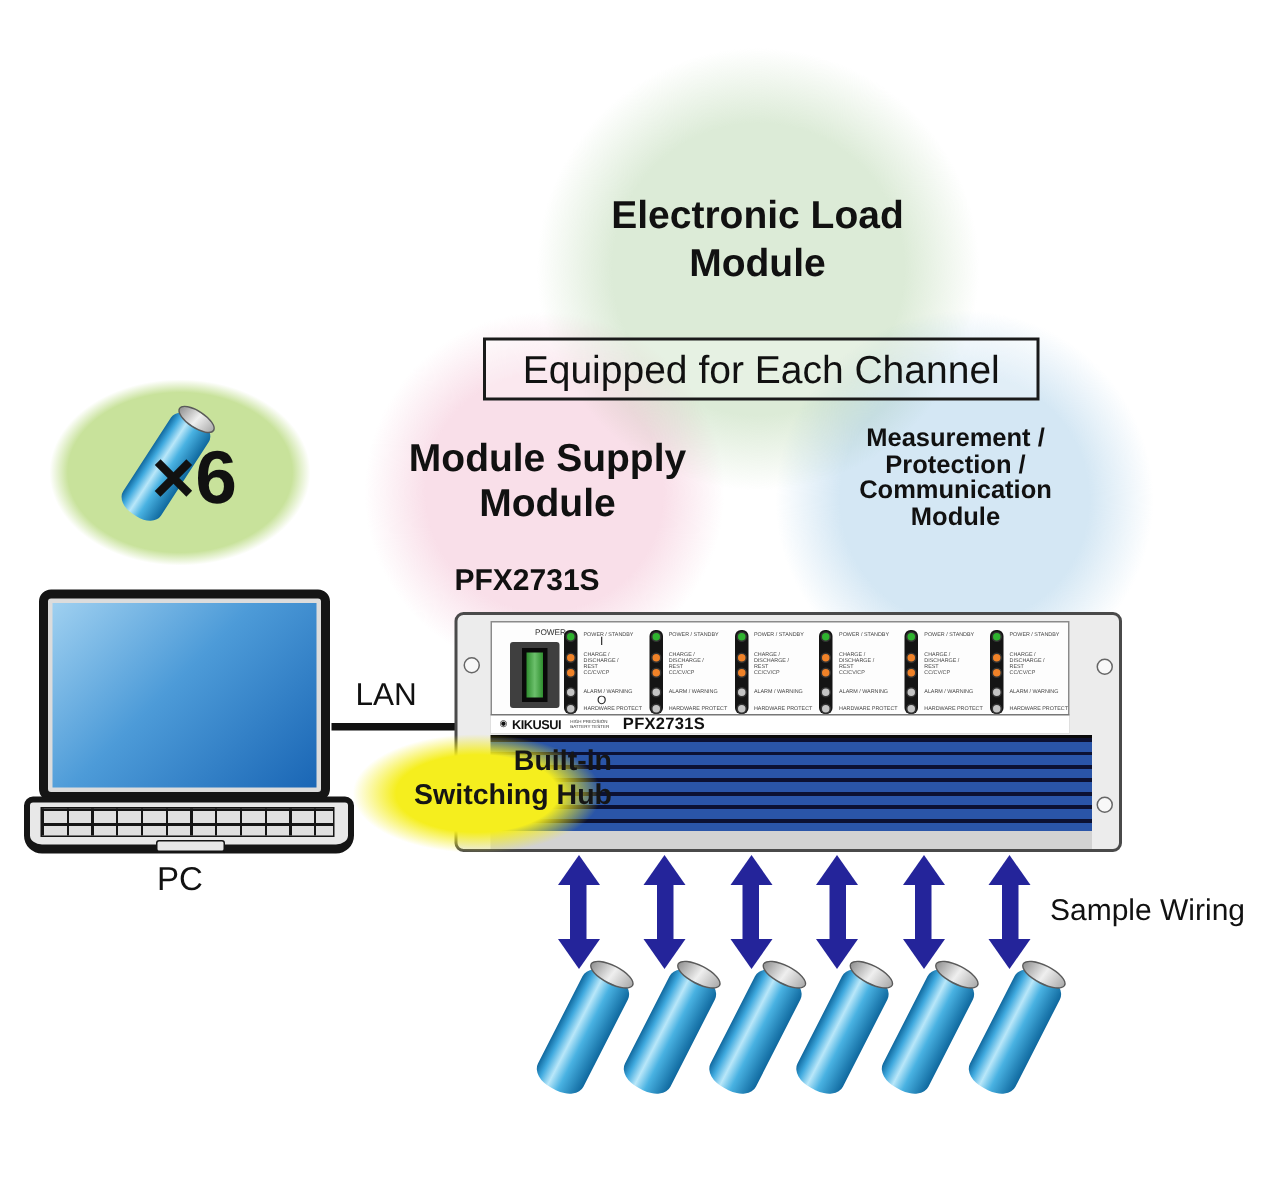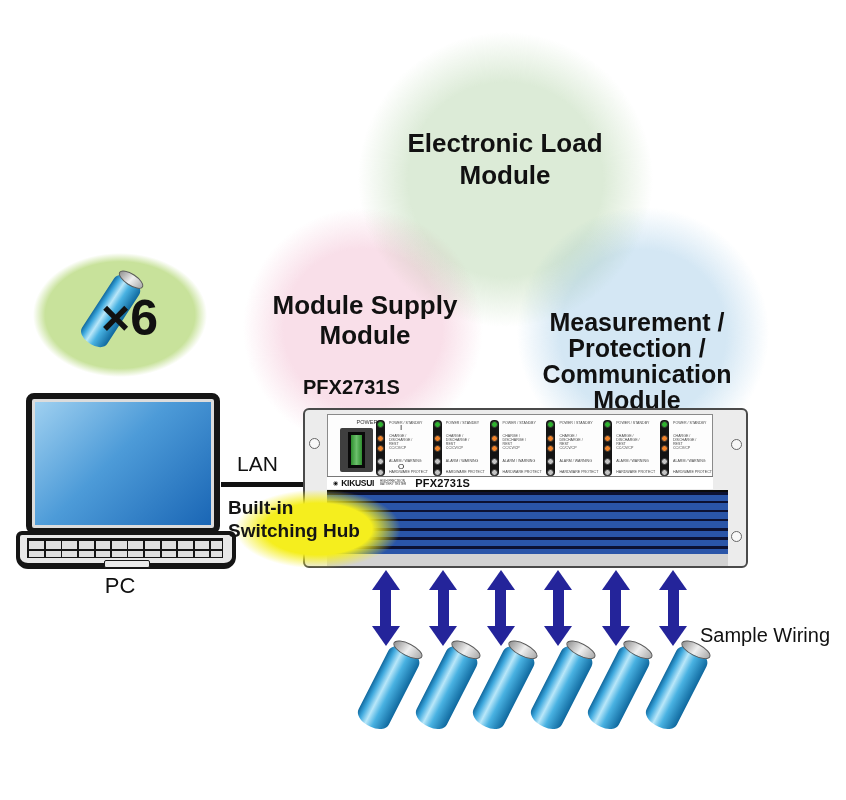--- a/index.html
+++ b/index.html
@@ -19,21 +19,21 @@
     background:radial-gradient(closest-side,var(--c-green) 0%,var(--c-green) 66%,rgba(220,235,215,0) 100%);}
   .c-pink{left:243px;top:208px;width:240px;height:240px;
     background:radial-gradient(closest-side,var(--c-pink) 0%,var(--c-pink) 66%,rgba(249,223,233,0) 100%);}
   .c-blue{left:517px;top:207px;width:252px;height:252px;
     background:radial-gradient(closest-side,var(--c-blue) 0%,var(--c-blue) 66%,rgba(212,231,244,0) 100%);}
 
   .t-electronic{position:absolute;left:505px;top:128px;font-size:26px;line-height:1.22;}
   .box-equipped{position:absolute;left:322px;top:225px;width:367px;height:38px;border:2px solid #1a1a1a;
     background:rgba(255,255,255,.3);display:flex;align-items:center;justify-content:center;font-size:26px;}
   .t-power-supply{position:absolute;left:365px;top:290px;font-size:26px;line-height:1.17;}
-  .t-measurement{position:absolute;left:637px;top:309px;font-size:25px;line-height:1.04;}
+  .t-measurement{position:absolute;left:637px;top:283px;font-size:17px;line-height:1.04;}
   .t-pfx{position:absolute;left:303px;top:376px;font-size:20px;font-weight:bold;}
 
   .t-max{position:absolute;left:70px;top:200px;font-size:37px;}
   .ellipse-max{position:absolute;left:33px;top:253px;width:174px;height:124px;
     background:radial-gradient(closest-side,var(--max-ellipse) 0%,var(--max-ellipse) 86%,rgba(200,226,155,0) 100%);}
   .t-x6{position:absolute;left:68px;top:36px;font-size:50px;}
 
   
   .battery{position:absolute;top:639px;width:34px;height:92px;transform:rotate(27deg);}
   .battery .body{position:absolute;left:0;top:6px;width:100%;height:86px;
@@ -88,43 +88,46 @@
   .io-section{position:absolute;left:22px;top:80px;width:401px;height:64px;border-top:2px solid #0a0a0a;box-sizing:border-box;
     background:repeating-linear-gradient(180deg,#0c1132 0 2.5px,var(--stripe) 2.5px 9px);}
   .bottom-strip{position:absolute;left:22px;top:144px;width:401px;height:12px;background:#d2d2d2;}
   .hole{position:absolute;width:11px;height:11px;border-radius:50%;background:#f8f8f8;border:1.5px solid #666;box-sizing:border-box;}
   .hole.h1{left:3.5px;top:27.5px;} .hole.h2{left:425.5px;top:28.5px;}
   .hole.h3{left:425.5px;top:120.5px;} .hole.h4{left:3.5px;top:120.5px;}
 
   
   .hub{position:absolute;left:228px;top:486px;width:180px;height:86px;z-index:3;
     background:radial-gradient(closest-side,var(--hub) 0%,var(--hub) 60%,rgba(245,238,30,0) 92%);}
-  .hub-label{position:absolute;left:0;top:11px;width:100%;text-align:left;font-size:19px;line-height:1.2;color:#151515;}
+  .hub-label{position:absolute;left:0;top:11px;width:100%;text-align:right;font-size:19px;line-height:1.2;color:#151515;}
 
   
   .arrow{position:absolute;top:570px;width:28px;height:76px;}
   .ah{position:absolute;left:0;width:0;height:0;border-left:14px solid transparent;border-right:14px solid transparent;}
   .ah.up{top:0;border-bottom:20px solid var(--arrow);}
   .ah.down{bottom:0;border-top:20px solid var(--arrow);}
   .shaft{position:absolute;left:8.5px;top:17px;width:11px;height:42px;background:var(--arrow);}
 
-  .t-wiring{position:absolute;left:700px;top:596px;font-size:20px;margin-top:28px;}
+  .t-wiring{position:absolute;left:700px;top:596px;font-size:20px;}
   .t-sample-battery{position:absolute;left:477px;top:741px;font-size:25px;}
 </style>
 </head>
 <body>
 
 <div class="canvas">
 
   <div class="circle c-green"></div>
   <div class="circle c-pink"></div>
   <div class="circle c-blue"></div>
 
   <div class="t-electronic pre bold ctr">Electronic Load
 Module</div>
+  <div class="box-equipped">
+    <span>Equipped for Each Channel</span>
+  </div>
   <div class="t-power-supply pre bold ctr">Module Supply
 Module</div>
   <div class="t-measurement pre bold ctr">Measurement /
 Protection /
 Communication
 Module</div>
 
   <div class="ellipse-max">
     <div class="battery small">
       <div class="body"></div>

